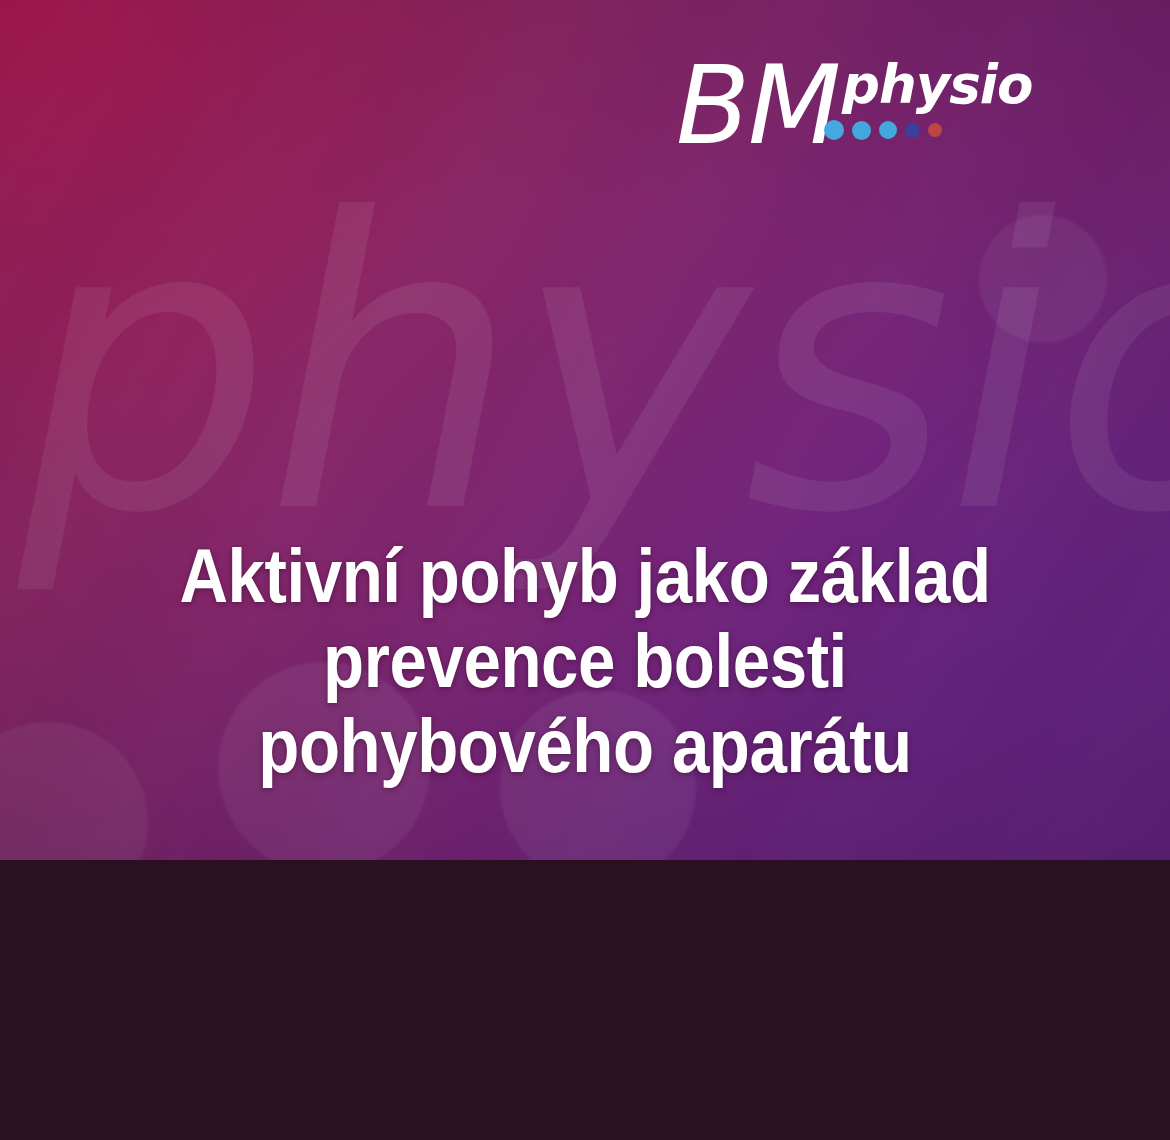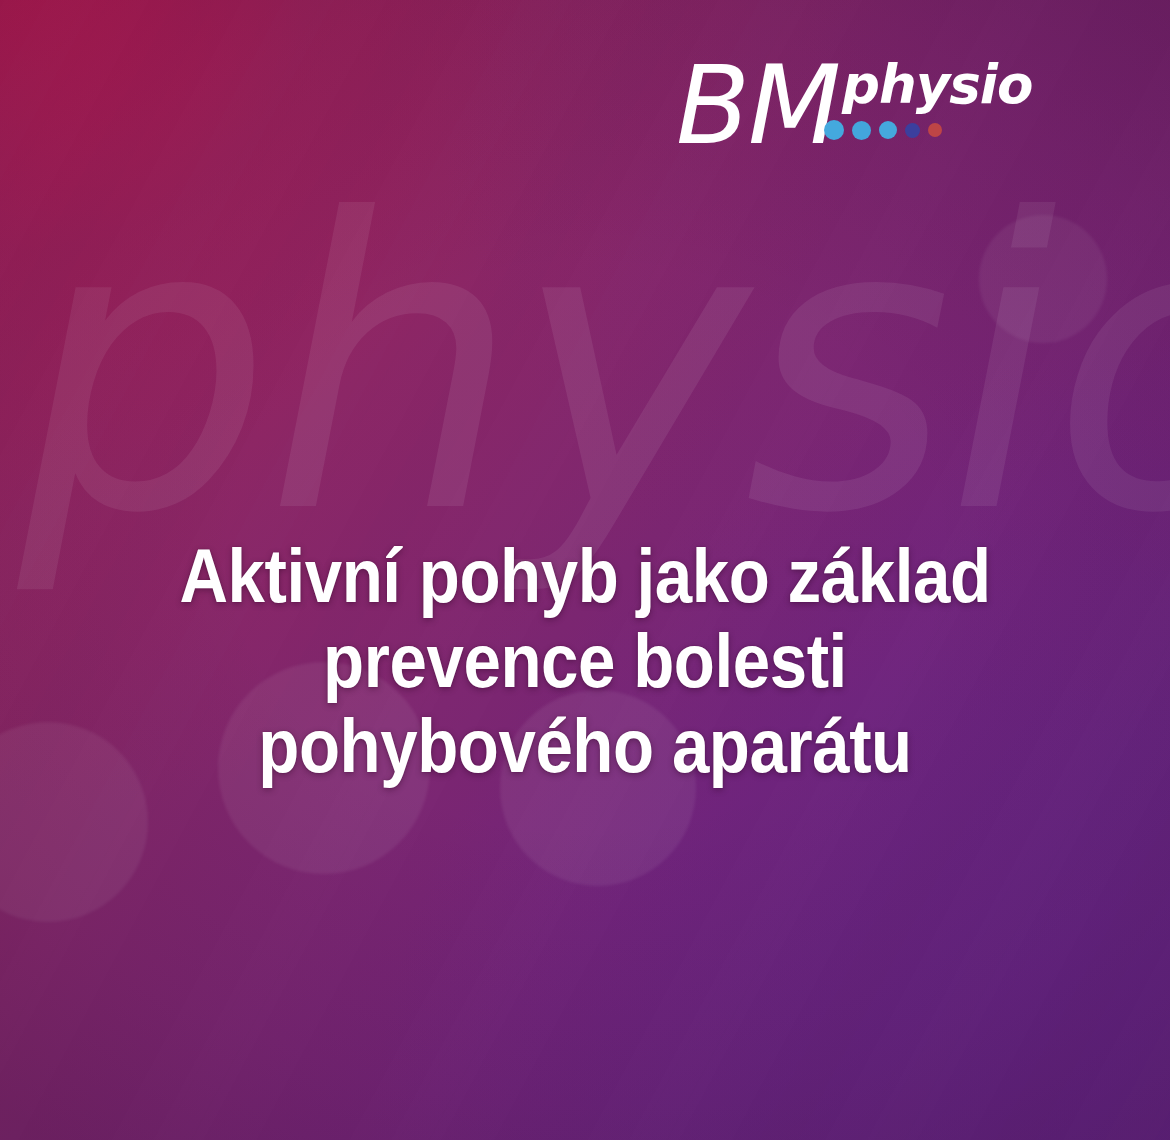--- a/index.html
+++ b/index.html
@@ -6,21 +6,21 @@
   html, body {
     margin: 0;
     padding: 0;
     background: #2a1020;
   }
   * { box-sizing: border-box; }
 
   .poster {
     position: relative;
     width: 1170px;
-    height: 1140px;
+    height: 860px;
     overflow: hidden;
     font-family: "Liberation Sans", "DejaVu Sans", sans-serif;
     background: #ef4444;
   }
 
   
   .bg-base {
     position: absolute;
     inset: 0;
     background:

